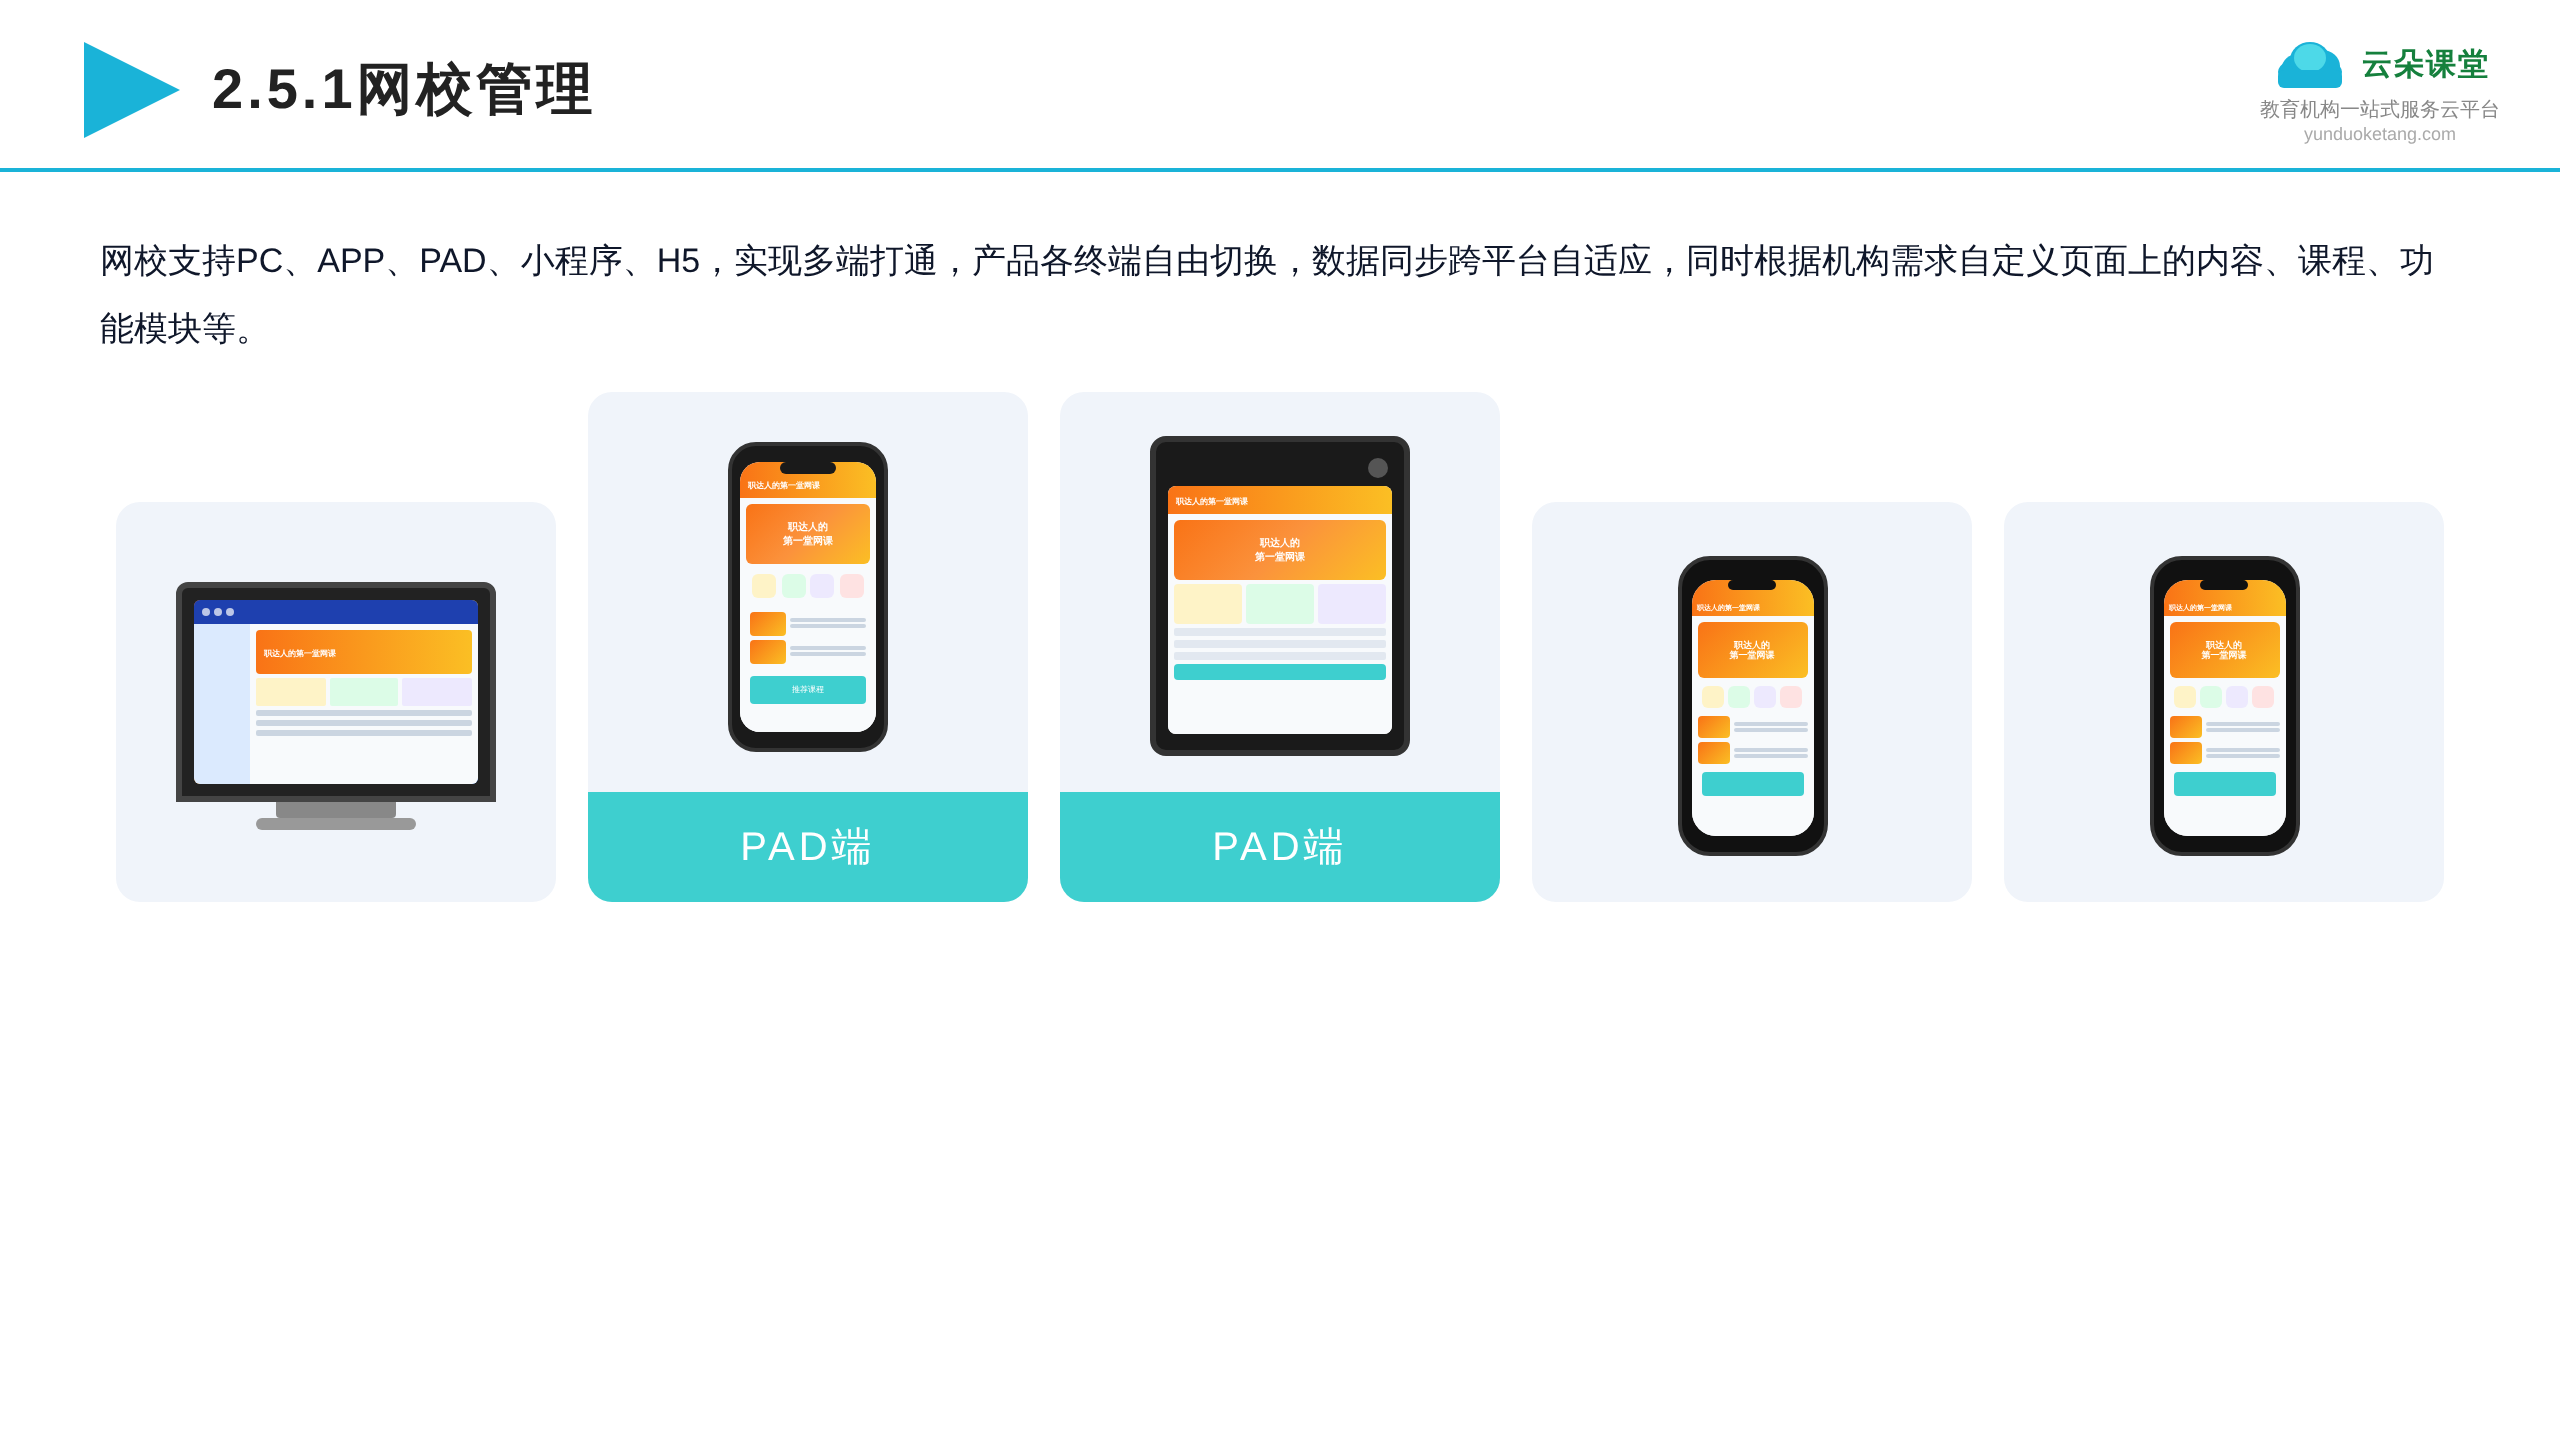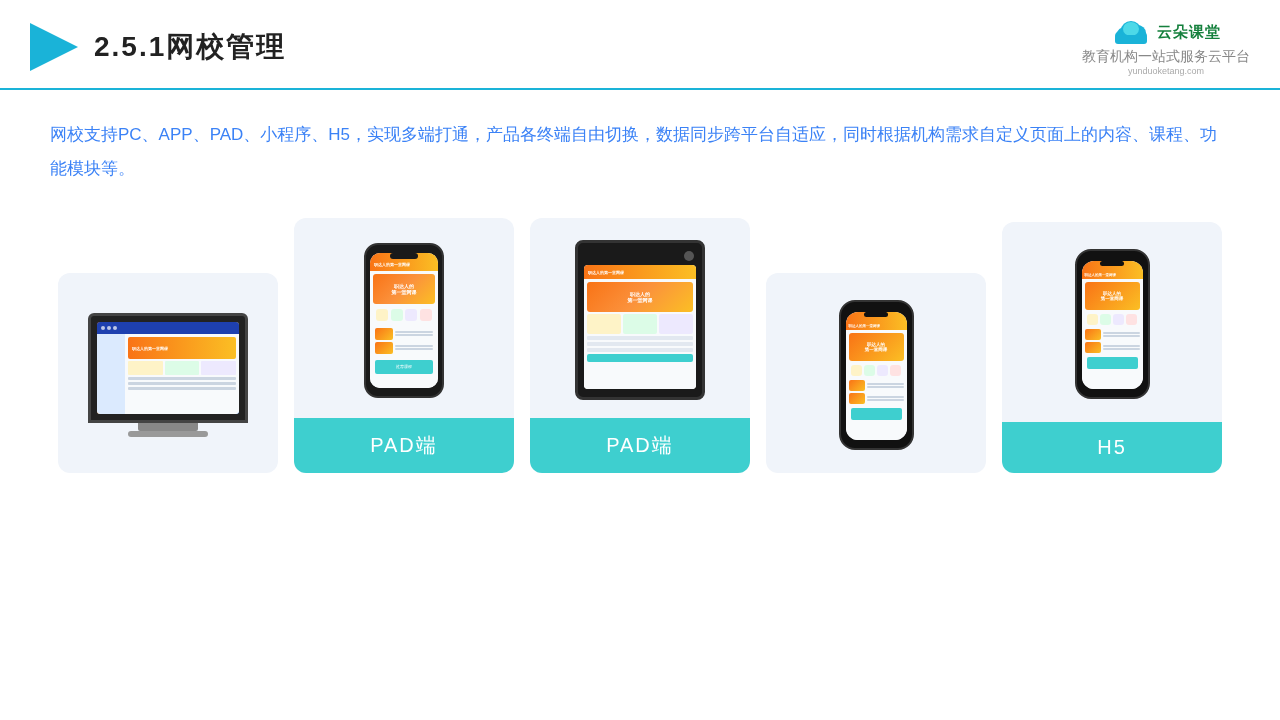--- a/index.html
+++ b/index.html
@@ -10,21 +10,21 @@
       height: 720px;
       overflow: hidden;
       position: relative;
     }
 
     
     .header {
       display: flex;
       align-items: center;
       justify-content: space-between;
-      padding: 18px 30px 12px 30px;
+      padding: 18px 30px 12px 42px;
       border-bottom: 2px solid #1ab3d8;
     }
     .header-left {
       display: flex;
       align-items: center;
       gap: 16px;
     }
     .play-icon {
       width: 48px;
       height: 48px;
@@ -48,35 +48,35 @@
       align-items: center;
       gap: 6px;
     }
     .logo-text-main {
       font-size: 15px;
       color: #15803d;
       font-weight: bold;
       letter-spacing: 1px;
     }
     .logo-tagline {
-      font-size: 14px;
+      font-size: 10px;
       color: #888;
       text-align: right;
       margin-top: 2px;
     }
 
     
     .content {
       padding: 28px 50px 20px 50px;
     }
     .description {
       font-size: 17px;
-      color: #3b82f6;
+      color: #0f172a;
       line-height: 2;
-      margin-bottom: 32px;
+      margin-bottom: 14px;
     }
 
     
     .cards-container {
       display: flex;
       gap: 16px;
       justify-content: center;
       align-items: flex-end;
       margin-top: 10px;
     }
@@ -786,17 +786,16 @@
                       <div class="mini-phone-item-line"></div>
                     </div>
                   </div>
                 </div>
                 <div class="mini-phone-tag"></div>
               </div>
             </div>
           </div>
         </div>
       </div>
-      <div class="device-label">H5</div>
     </div>
 
   </div>
 </div>
 
 </body></html>

